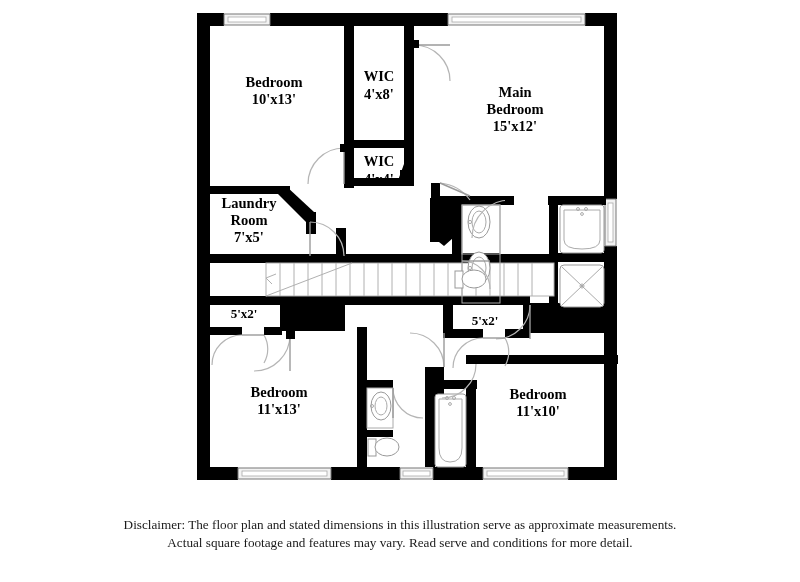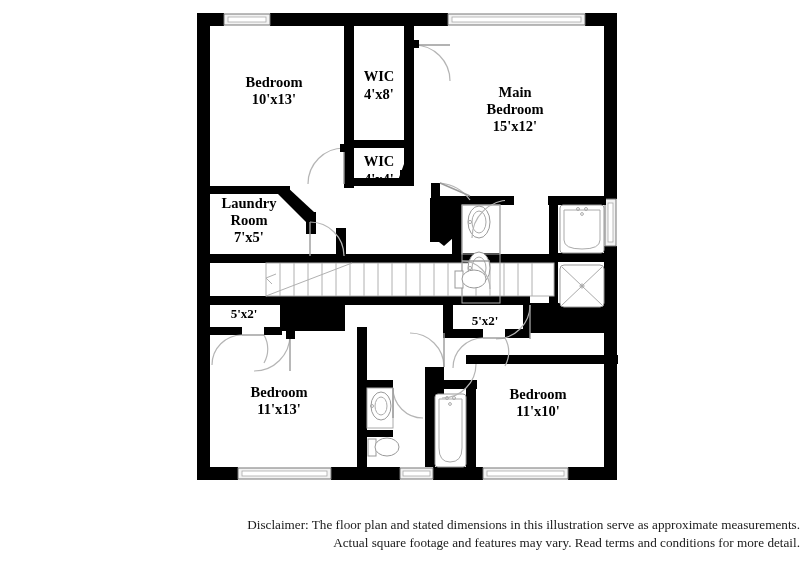--- a/index.html
+++ b/index.html
@@ -80,21 +80,21 @@
   }
   .label-room { font-size: 14.5px; }
   .label-dim  { font-size: 14.5px; }
   .label-wic  { font-size: 14.5px; }
   .label-small { font-size: 13px; }
   #disclaimer {
     position: absolute;
     left: 0;
     top: 516px;
     width: 800px;
-    text-align: right;
+    text-align: center;
     font-family: "Liberation Serif", "DejaVu Serif", serif;
     font-size: 13.2px;
     line-height: 18px;
     color: #1a1a1a;
   }
   #disclaimer .line { display: block; }
 </style>
 </head>
 <body>
 
@@ -372,16 +372,16 @@
       <text class="label-text label-dim" x="279" y="411">11'x13'</text>
 
       <text class="label-text label-room" x="538" y="396">Bedroom</text>
       <text class="label-text label-dim" x="538" y="413">11'x10'</text>
     </g>
 
   </svg>
 
   <div id="disclaimer">
     <span class="line">Disclaimer: The floor plan and stated dimensions in this illustration serve as approximate measurements.</span>
-    <span class="line">Actual square footage and features may vary. Read terms and conditions for more detail.</span>
+    <span class="line">Actual square footage and features may vary. Read serve and conditions for more detail.</span>
   </div>
 
 </div>
 
 </body></html>

